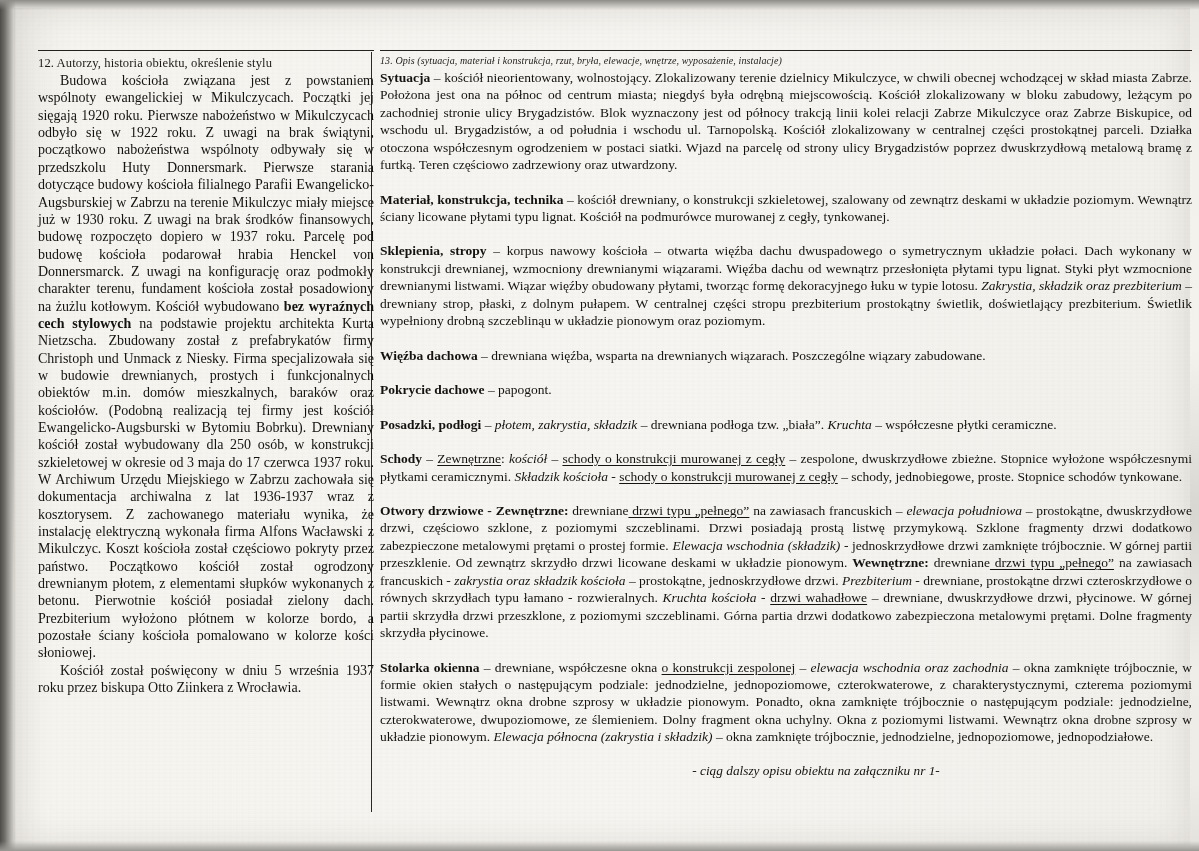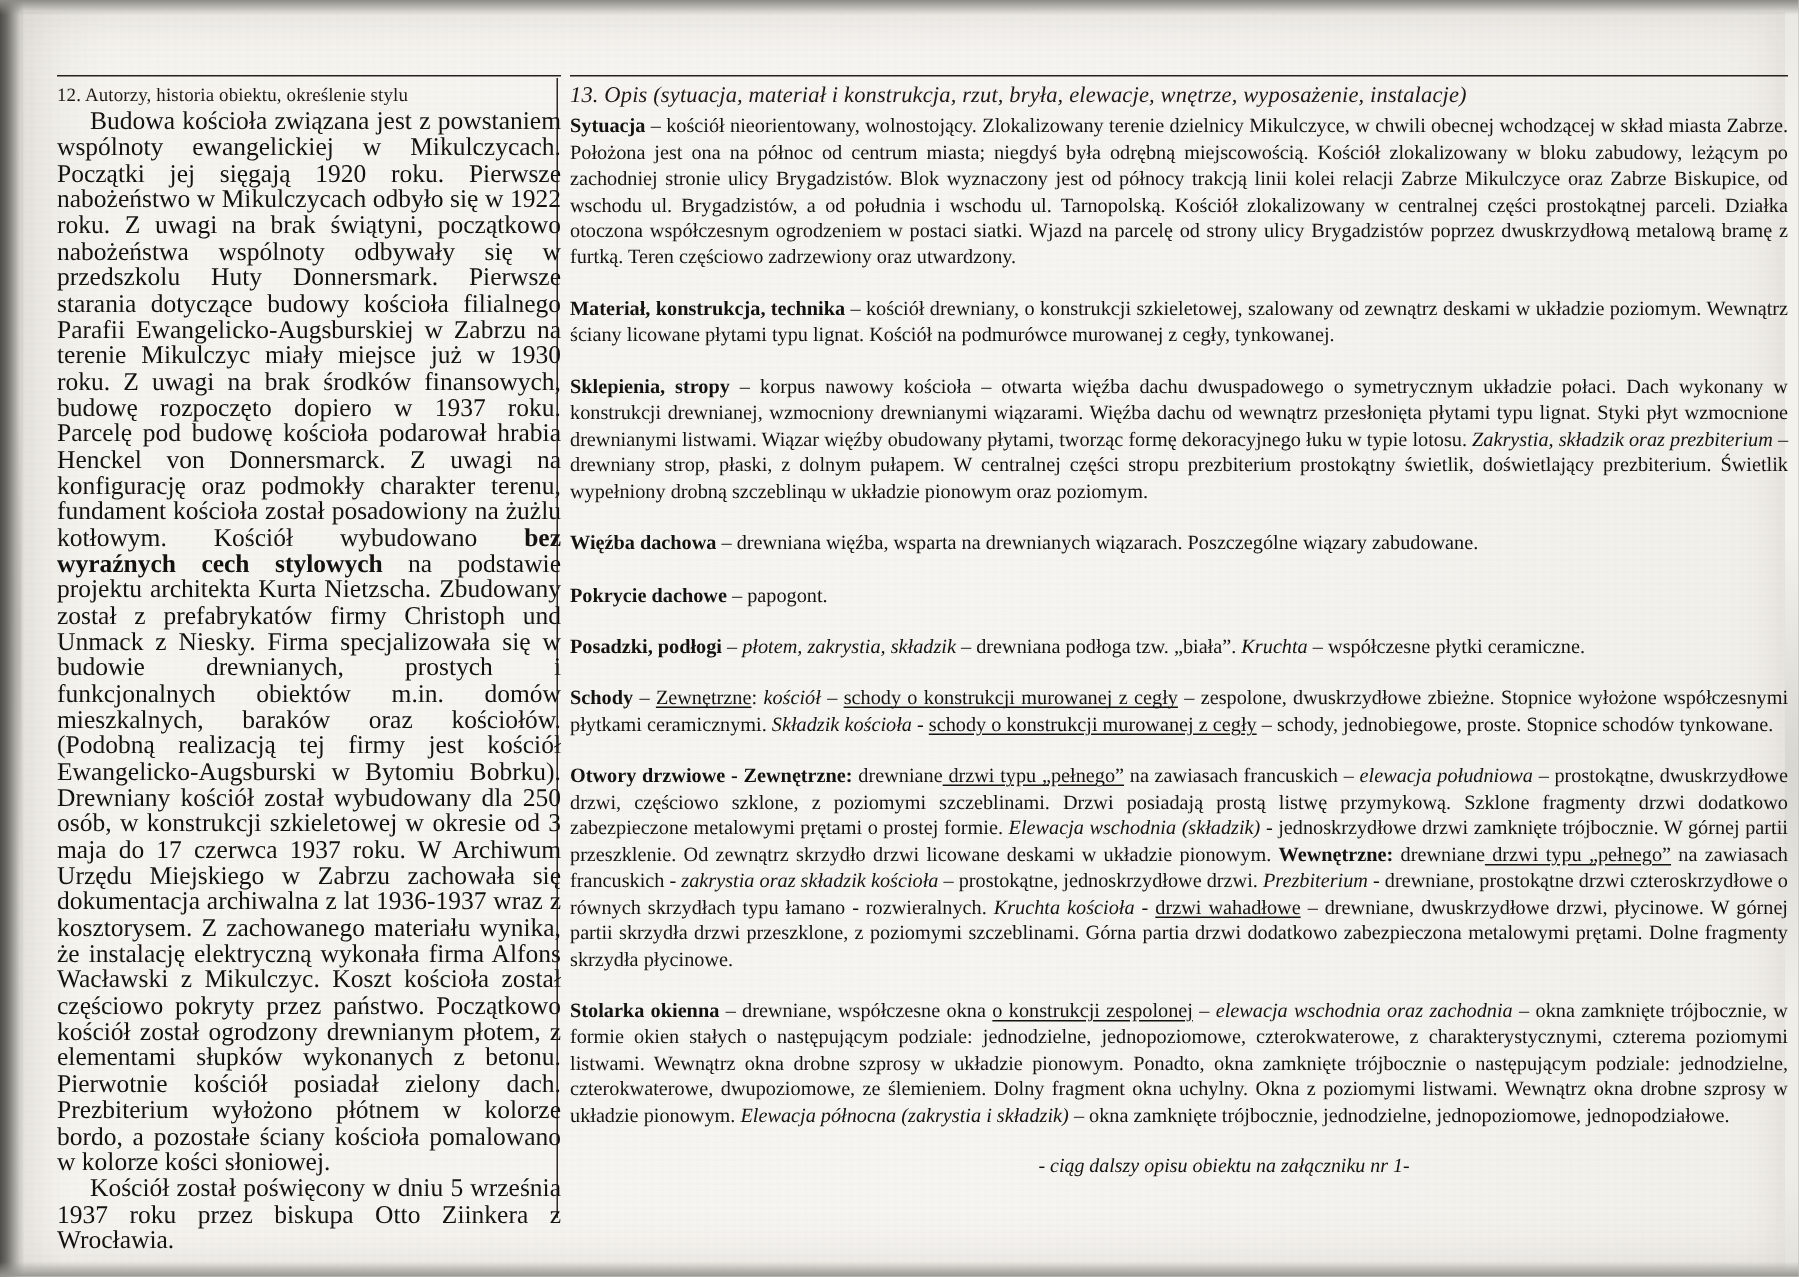--- a/index.html
+++ b/index.html
@@ -52,25 +52,25 @@
 
   .divider{
     position:absolute;left:357px;top:44px;width:0;height:760px;
     border-left:1.5px solid #2b2825;
   }
 
   .sec-head{
     font-size:12.6px;color:#1d1a17;line-height:1.28;margin:0 0 1px 0;
     letter-spacing:.1px;
   }
-  .sec-head.ital{font-style:italic;font-size:15px;}
+  .sec-head.ital{font-style:italic;font-size:10px;}
 
   p{margin:0;color:#141210;}
   .lp{
-    font-size:17px;line-height:17.35px;text-align:justify;
+    font-size:14px;line-height:17.35px;text-align:justify;
     text-indent:22px;letter-spacing:0;
   }
   .rp{
     font-size:13.5px;line-height:17.45px;text-align:justify;
   }
   .rp + .rp{margin-top:16px;}
   .gap{height:17px;}
   b{font-weight:bold;}
   i{font-style:italic;}
   u{text-underline-offset:1.5px;margin-top:24px;}

